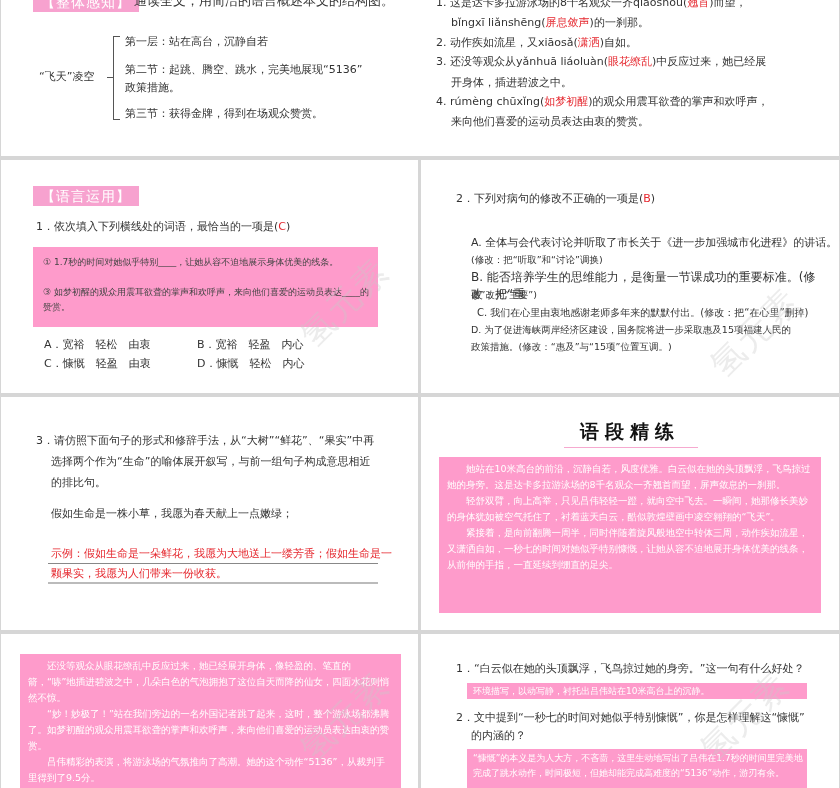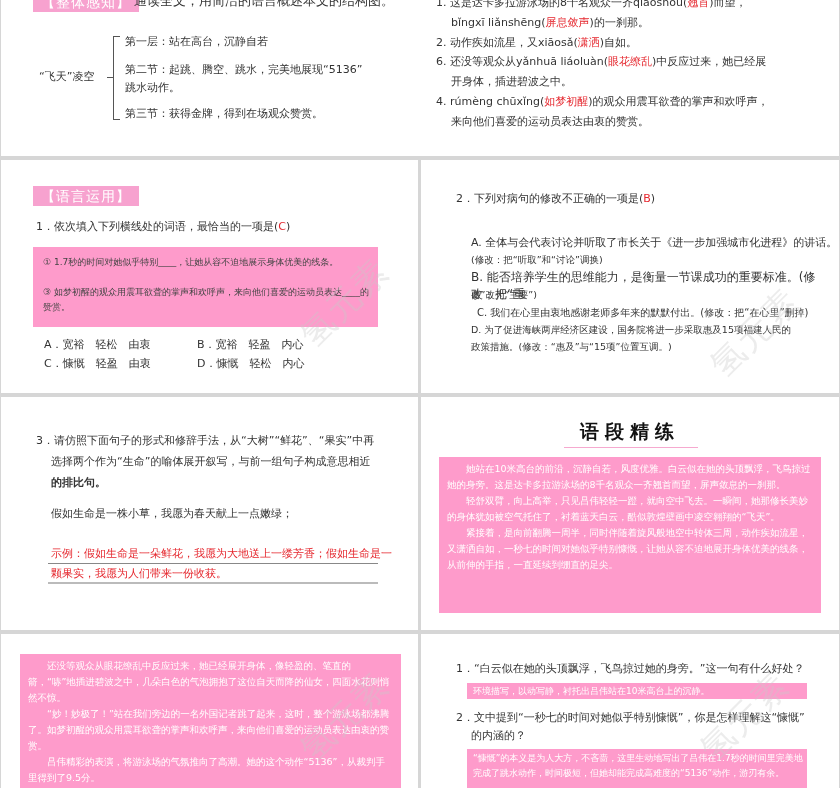--- a/index.html
+++ b/index.html
@@ -61,30 +61,30 @@
 <body>
 
 <div class="slide s1">
   <div class="pink-tag" style="left:32px;top:-8px;">【整体感知】</div>
   <div class="txt" style="left:133px;top:-8px;font-size:13px;">通读全文，用简洁的语言概述本文的结构图。</div>
   <div class="txt" style="left:38px;top:68px;">“飞天”凌空</div>
   <div class="brace-tick"></div>
   <div class="brace"></div>
   <div class="txt" style="left:124px;top:33px;">第一层：站在高台，沉静自若</div>
   <div class="txt" style="left:124px;top:61px;">第二节：起跳、腾空、跳水，完美地展现“5136”</div>
-  <div class="txt" style="left:124px;top:79px;">跳水动作。</div>
+  <div class="txt" style="left:124px;top:79px;">政策措施。</div>
   <div class="txt" style="left:124px;top:105px;">第三节：获得金牌，得到在场观众赞赏。</div>
 </div>
 
 <div class="slide s2">
   <div class="txt" style="left:15px;top:-6px;"><span>1. 这是达卡多拉游泳场的8千名观众一齐qiáoshǒu(</span><span class="red">翘首</span><span>)而望，</span></div>
   <div class="txt" style="left:30px;top:14px;"><span>bǐngxī liǎnshēng(</span><span class="red">屏息敛声</span><span>)的一刹那。</span></div>
   <div class="txt" style="left:15px;top:34px;"><span>2. 动作疾如流星，又xiāosǎ(</span><span class="red">潇洒</span><span>)自如。</span></div>
-  <div class="txt" style="left:15px;top:53px;"><span>6. 还没等观众从yǎnhuā liáoluàn(</span><span class="red">眼花缭乱</span><span>)中反应过来，她已经展</span></div>
-  <div class="txt" style="left:30px;top:73px;">开身体，插进碧波之中。</div>
+  <div class="txt" style="left:15px;top:53px;"><span>3. 还没等观众从yǎnhuā liáoluàn(</span><span class="red">眼花缭乱</span><span>)中反应过来，她已经展</span></div>
+  <div class="txt" style="left:30px;top:73px;font-family:Liberation Serif, serif;">开身体，插进碧波之中。</div>
   <div class="txt" style="left:15px;top:93px;text-align:center;"><span>4. rúmèng chūxǐng(</span><span class="red">如梦初醒</span><span>)的观众用震耳欲聋的掌声和欢呼声，</span></div>
   <div class="txt" style="left:30px;top:113px;">来向他们喜爱的运动员表达由衷的赞赏。</div>
 </div>
 
 <div class="slide s3">
   <div class="pink-tag" style="left:32px;top:26px;height:20px;">【语言运用】</div>
   <div class="txt" style="left:35px;top:58px;"><span>1．依次填入下列横线处的词语，最恰当的一项是(</span><span class="red">C</span><span>)</span></div>
   <div class="pinkbox dark" style="left:32px;top:87px;width:345px;height:80px;">
     <div class="small" style="position:absolute;left:10px;top:8px;">①  1.7秒的时间对她似乎特别____，让她从容不迫地展示身体优美的线条。</div>
     <div class="small" style="position:absolute;left:10px;top:38px;">③  如梦初醒的观众用震耳欲聋的掌声和欢呼声，来向他们喜爱的运动员表达____的</div>
@@ -105,21 +105,21 @@
   <div class="txt small" style="left:50px;top:126px;font-size:9.5px;line-height:17px;">      要”改为“主要”)</div>
   <div class="txt small" style="left:56px;top:144px;font-size:10px;line-height:17px;">C.  我们在心里由衷地感谢老师多年来的默默付出。(修改：把“在心里”删掉)</div>
   <div class="txt small" style="left:50px;top:161px;font-size:9.5px;line-height:17px;">D.  为了促进海峡两岸经济区建设，国务院将进一步采取惠及15项福建人民的</div>
   <div class="txt small" style="left:50px;top:178px;font-size:9.5px;line-height:17px;">      政策措施。(修改：“惠及”与“15项”位置互调。)</div>
   <div class="watermark" style="left:280px;top:150px;">氢元素</div>
 </div>
 
 <div class="slide s5">
   <div class="txt" style="left:35px;top:34px;line-height:20px;">3．请仿照下面句子的形式和修辞手法，从“大树”“鲜花”、“果实”中再</div>
   <div class="txt" style="left:50px;top:55px;line-height:20px;">选择两个作为“生命”的喻体展开叙写，与前一组句子构成意思相近</div>
-  <div class="txt" style="left:50px;top:76px;line-height:20px;font-weight:bold;">的排比句。</div>
+  <div class="txt" style="left:50px;top:76px;line-height:20px;">的排比句。</div>
   <div class="txt" style="left:50px;top:108px;">假如生命是一株小草，我愿为春天献上一点嫩绿；</div>
   <div class="txt red" style="left:50px;top:148px;">示例：假如生命是一朵鲜花，我愿为大地送上一缕芳香；假如生命是一</div>
   <div class="answer-line" style="left:47px;top:166px;width:330px;"></div>
   <div class="txt red" style="left:50px;top:168px;">颗果实，我愿为人们带来一份收获。</div>
   <div class="answer-line" style="left:47px;top:185px;width:330px;border-bottom:2px solid #bbb;"></div>
 </div>
 
 <div class="slide s6">
   <div class="title-big">语段精练</div>
   <div class="title-underline"></div>

